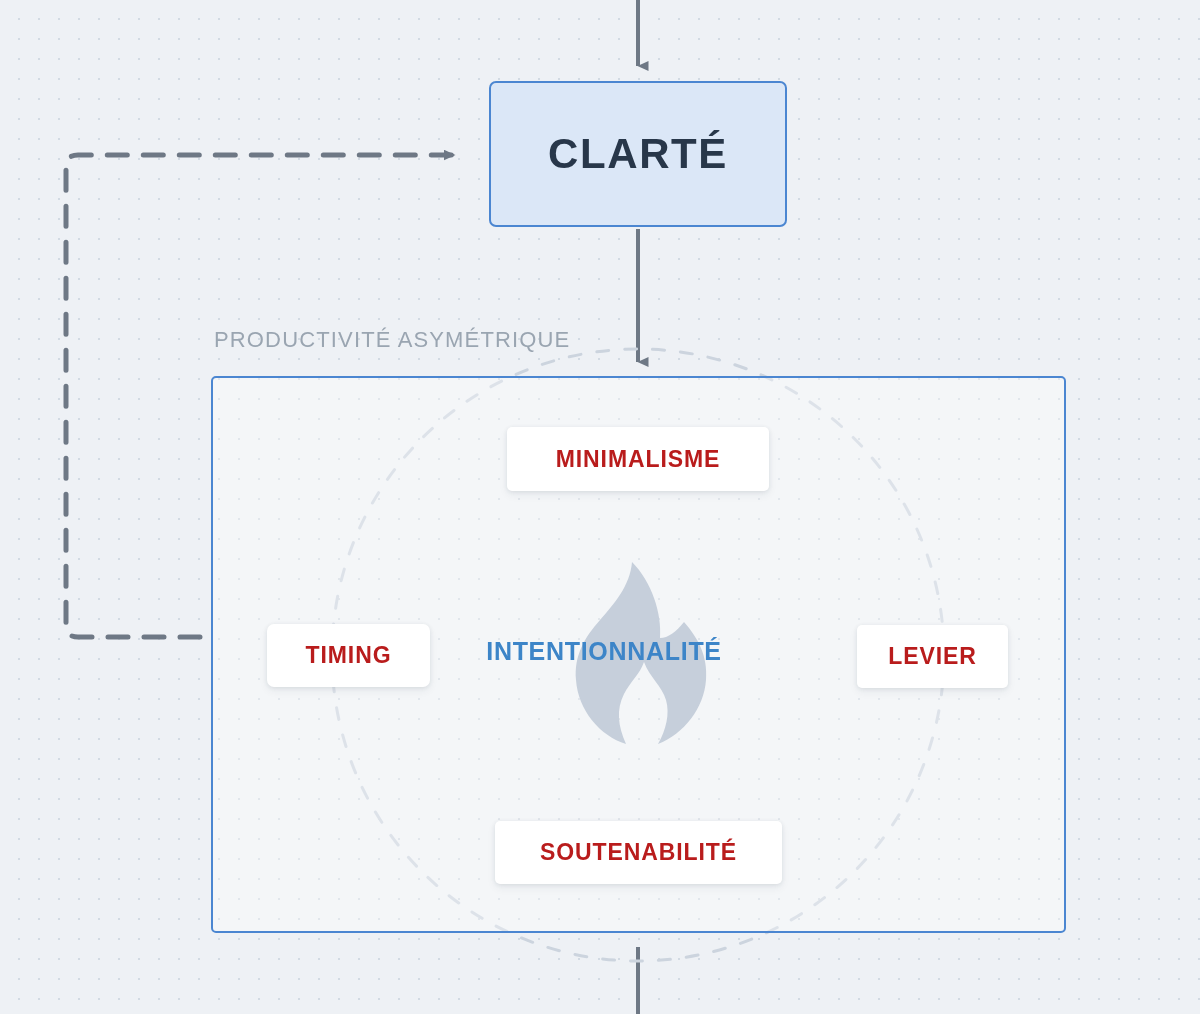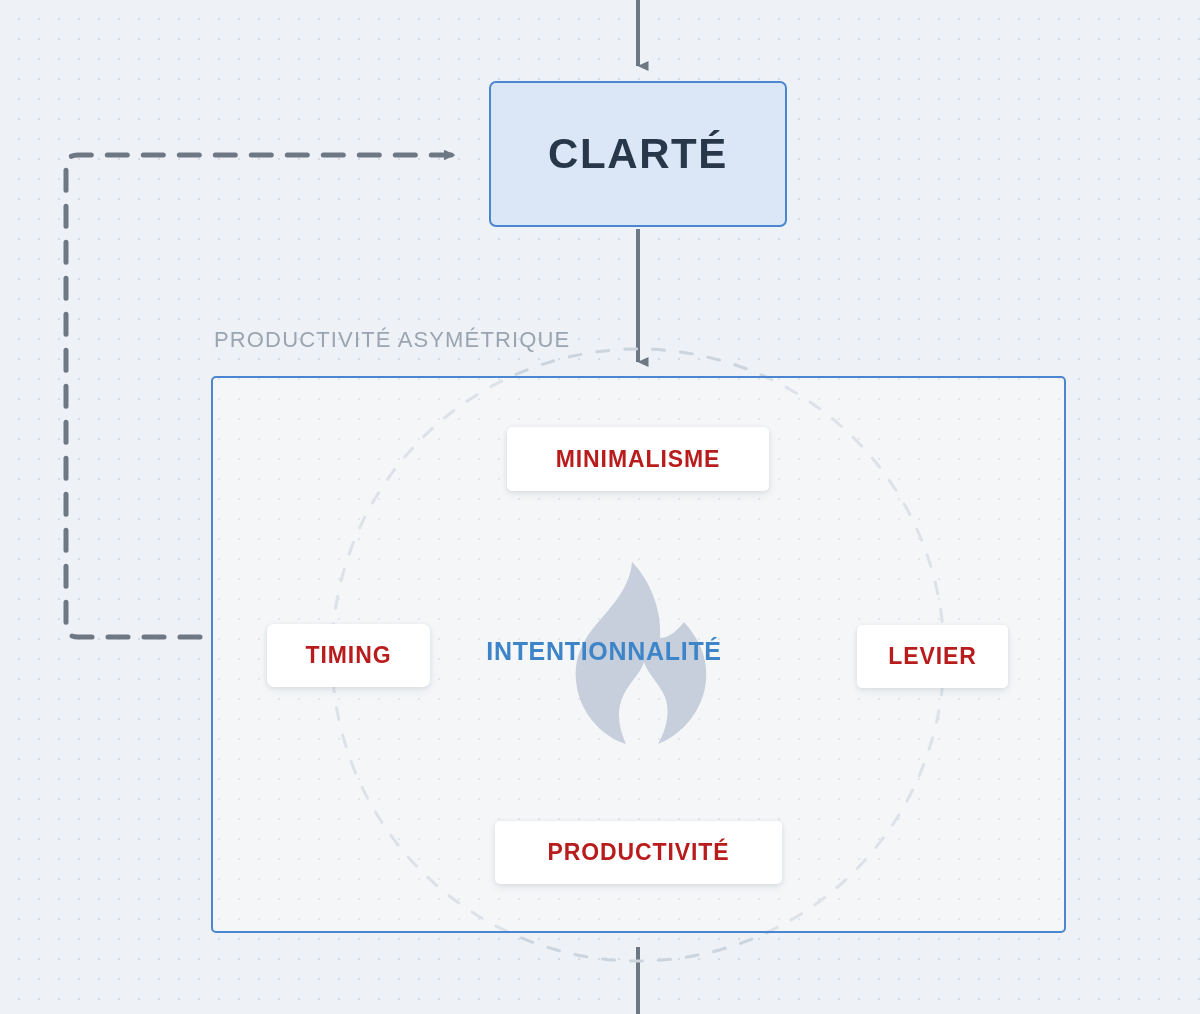--- a/index.html
+++ b/index.html
@@ -187,16 +187,16 @@
 
   <div class="chip chip-timing">
     <span>TIMING</span>
   </div>
 
   <div class="chip chip-levier">
     <span>LEVIER</span>
   </div>
 
   <div class="chip chip-soutenabilite">
-    <span>PRODUCTIVITÉ</span>
+    <span>SOUTENABILITÉ</span>
   </div>
 
 </div>
 
 </body></html>

